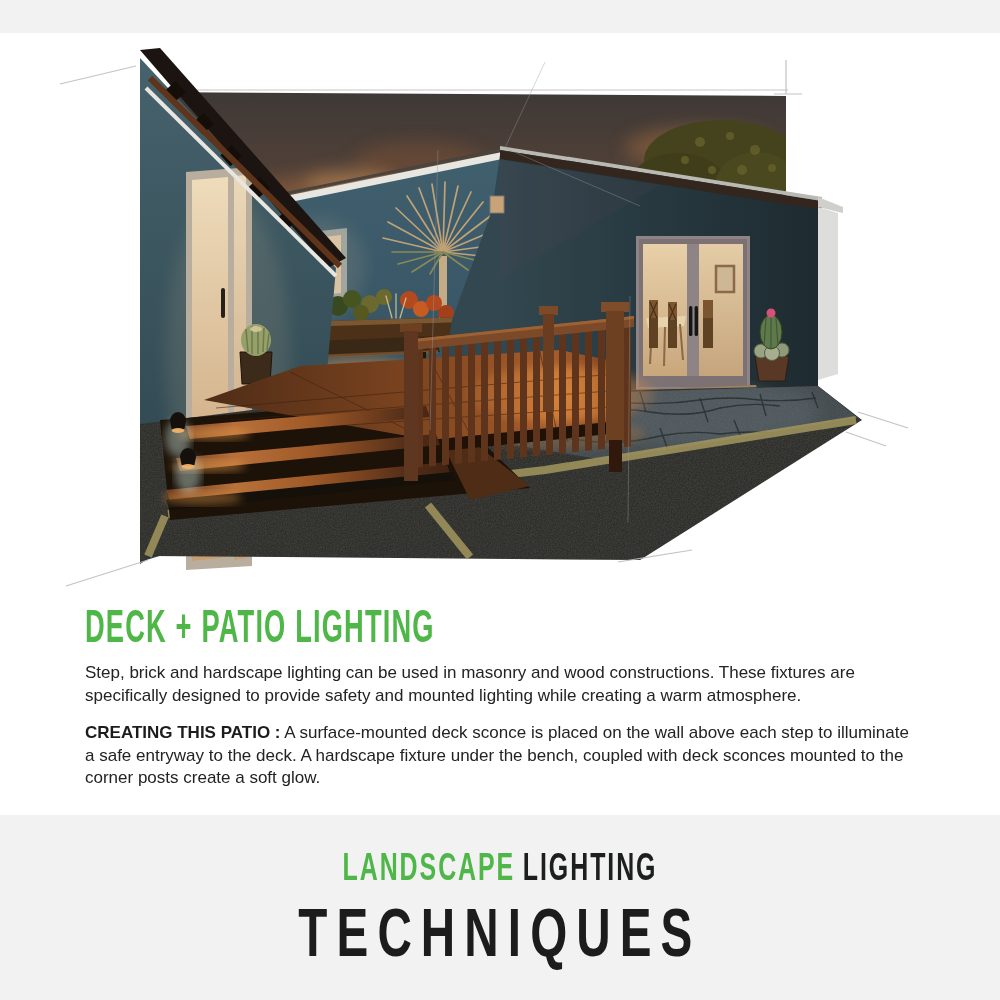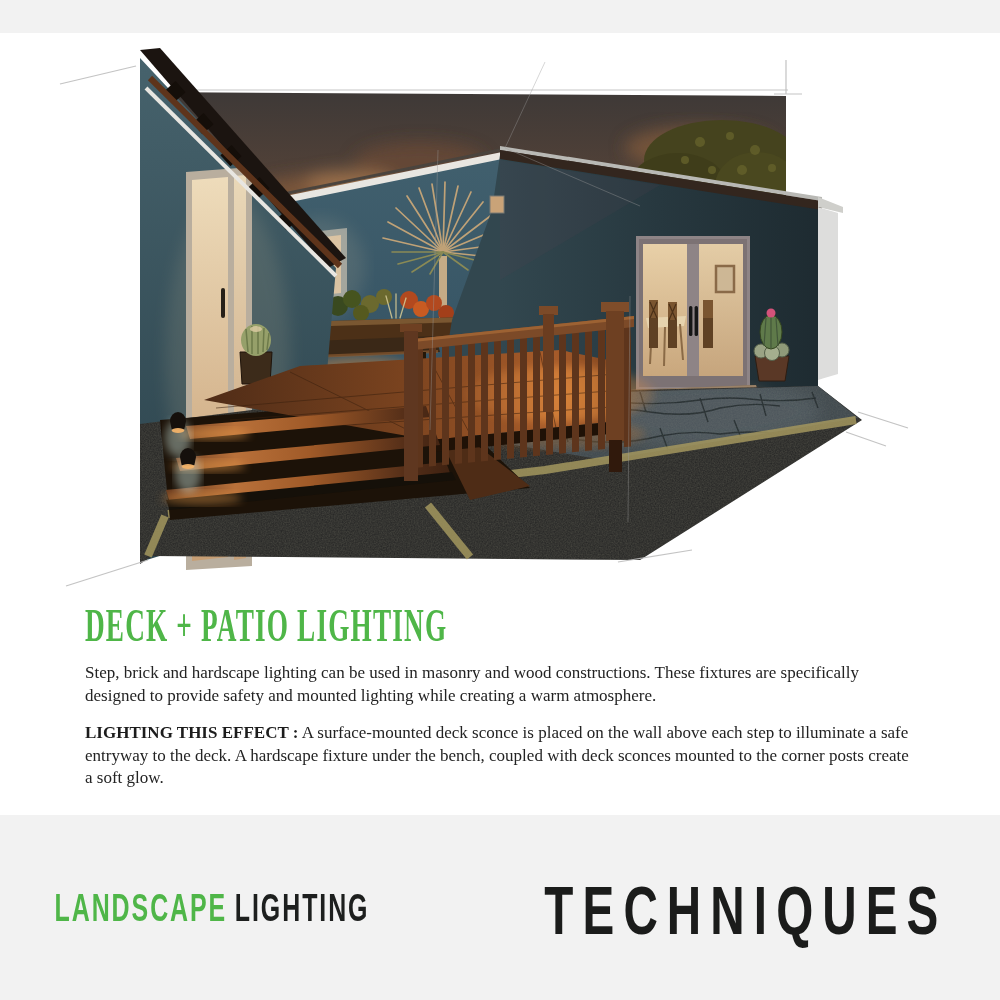--- a/index.html
+++ b/index.html
@@ -3,29 +3,29 @@
 <meta charset="utf-8">
 <style>
   html,body{margin:0;padding:0;}
   body{
     width:1000px;height:1000px;position:relative;background:#ffffff;
     font-family:"Liberation Sans", sans-serif;overflow:hidden;
   }
   .band{position:absolute;left:0;width:1000px;background:#f2f2f2;}
   .band.top{top:0;height:33px;}
   .scene-wrap{position:absolute;top:0;left:0;width:1000px;height:610px;}
-  .copy{position:absolute;left:85px;top:601px;width:826px;color:#232323;font-family:Liberation Serif, serif;}
+  .copy{position:absolute;left:85px;top:601px;width:826px;color:#232323;}
   .copy h1{
     margin:0 0 12px 0;font-size:47px;font-weight:bold;color:#4fb648;
     letter-spacing:2px;white-space:nowrap;transform:scaleX(.58);
     transform-origin:left top;line-height:1.05;
   }
   .copy p{margin:0 0 15px 0;font-size:17px;line-height:1.32;}
   .copy p strong{font-weight:bold;color:#1c1c1c;}
-  .band.footer{top:815px;height:185px;display:flex;flex-direction:row;
+  .band.footer{top:815px;height:185px;display:flex;flex-direction:column;
     align-items:center;justify-content:center;}
   .brand-line{
     font-size:39px;font-weight:bold;letter-spacing:3px;white-space:nowrap;
     color:#1d1f1e;transform:scaleX(.64);transform-origin:center;
   }
   .brand-line .green{color:#4fb648;margin-right:12px;}
   .footer-title{
     font-size:68px;font-weight:bold;letter-spacing:13px;white-space:nowrap;
     color:#1b1c1b;transform:scaleX(.70);transform-origin:center;margin-top:4px;
   }
@@ -389,19 +389,19 @@
     <path d="M846,432 L886,446"></path>
     <path d="M148,560 L66,586"></path>
     <path d="M618,562 L692,550"></path>
   </g>
 </svg>
 </figure>
 
 <section class="copy">
   <h1>DECK + PATIO LIGHTING</h1>
   <p>Step, brick and hardscape lighting can be used in masonry and wood constructions. These fixtures are specifically designed to provide safety and mounted lighting while creating a warm atmosphere.</p>
-  <p><strong>LIGHTING THIS EFFECT :</strong> <span>A surface-mounted deck sconce is placed on the wall above each step to illuminate a safe entryway to the deck. A hardscape fixture under the bench, coupled with deck sconces mounted to the corner posts create a soft glow.</span></p>
+  <p><strong>CREATING THIS PATIO :</strong> <span>A surface-mounted deck sconce is placed on the wall above each step to illuminate a safe entryway to the deck. A hardscape fixture under the bench, coupled with deck sconces mounted to the corner posts create a soft glow.</span></p>
 </section>
 
 <footer class="band footer">
   <div class="brand-line"><span class="green">LANDSCAPE</span><span>LIGHTING</span></div>
   <div class="footer-title">TECHNIQUES</div>
 </footer>
 
 </body></html>

